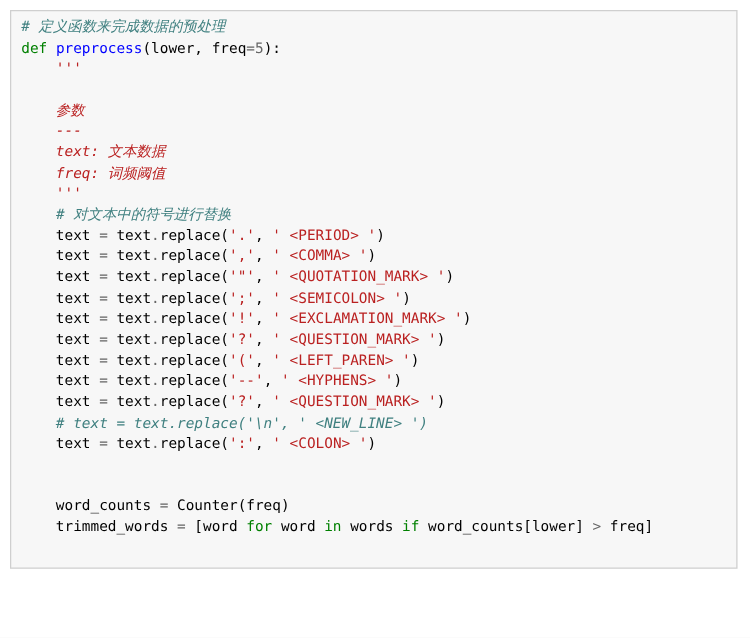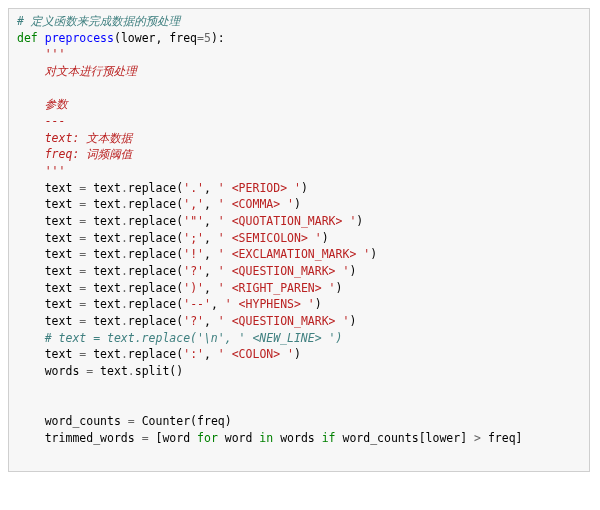--- a/index.html
+++ b/index.html
@@ -31,38 +31,37 @@
   .str   { color: #ba2121; }                       
   .doc   { color: #ba2121; font-style: italic; }   
 </style>
 </head>
 <body>
 
 <div class="code-box">
 <div class="line"><span class="c-it"># 定义函数来完成数据的预处理</span></div>
 <div class="line"><span class="kw">def</span><span class="fn"> preprocess</span><span>(lower, freq</span><span class="op">=</span><span class="num">5</span><span>):</span></div>
 <div class="line"><span class="doc">    '''</span></div>
-<div class="line"><span class="doc">    对文本进行预处理</span></div>
 <div class="line"><span class="doc">    </span></div>
 <div class="line"><span class="doc">    参数</span></div>
 <div class="line"><span class="doc">    ---</span></div>
 <div class="line"><span class="doc">    text: 文本数据</span></div>
 <div class="line"><span class="doc">    freq: 词频阈值</span></div>
 <div class="line"><span class="doc">    '''</span></div>
+<div class="line"><span>    </span><span class="c-it"># 对文本中的符号进行替换</span></div>
 <div class="line"><span>    text </span><span class="op">=</span><span> text</span><span class="op">.</span><span>replace(</span><span class="str">'.'</span><span>, </span><span class="str">' &lt;PERIOD&gt; '</span><span>)</span></div>
 <div class="line"><span>    text </span><span class="op">=</span><span> text</span><span class="op">.</span><span>replace(</span><span class="str">','</span><span>, </span><span class="str">' &lt;COMMA&gt; '</span><span>)</span></div>
 <div class="line"><span>    text </span><span class="op">=</span><span> text</span><span class="op">.</span><span>replace(</span><span class="str">'"'</span><span>, </span><span class="str">' &lt;QUOTATION_MARK&gt; '</span><span>)</span></div>
 <div class="line"><span>    text </span><span class="op">=</span><span> text</span><span class="op">.</span><span>replace(</span><span class="str">';'</span><span>, </span><span class="str">' &lt;SEMICOLON&gt; '</span><span>)</span></div>
 <div class="line"><span>    text </span><span class="op">=</span><span> text</span><span class="op">.</span><span>replace(</span><span class="str">'!'</span><span>, </span><span class="str">' &lt;EXCLAMATION_MARK&gt; '</span><span>)</span></div>
 <div class="line"><span>    text </span><span class="op">=</span><span> text</span><span class="op">.</span><span>replace(</span><span class="str">'?'</span><span>, </span><span class="str">' &lt;QUESTION_MARK&gt; '</span><span>)</span></div>
-<div class="line"><span>    text </span><span class="op">=</span><span> text</span><span class="op">.</span><span>replace(</span><span class="str">')'</span><span>, </span><span class="str">' &lt;RIGHT_PAREN&gt; '</span><span>)</span></div>
+<div class="line"><span>    text </span><span class="op">=</span><span> text</span><span class="op">.</span><span>replace(</span><span class="str">'('</span><span>, </span><span class="str">' &lt;LEFT_PAREN&gt; '</span><span>)</span></div>
 <div class="line"><span>    text </span><span class="op">=</span><span> text</span><span class="op">.</span><span>replace(</span><span class="str">'--'</span><span>, </span><span class="str">' &lt;HYPHENS&gt; '</span><span>)</span></div>
 <div class="line"><span>    text </span><span class="op">=</span><span> text</span><span class="op">.</span><span>replace(</span><span class="str">'?'</span><span>, </span><span class="str">' &lt;QUESTION_MARK&gt; '</span><span>)</span></div>
 <div class="line"><span class="c-it">    # text = text.replace('\n', ' &lt;NEW_LINE&gt; ')</span></div>
 <div class="line"><span>    text </span><span class="op">=</span><span> text</span><span class="op">.</span><span>replace(</span><span class="str">':'</span><span>, </span><span class="str">' &lt;COLON&gt; '</span><span>)</span></div>
-<div class="line"><span>    words </span><span class="op">=</span><span> text</span><span class="op">.</span><span>split()</span></div>
 <div class="line"><span>    </span></div>
 <div class="line"><span>    </span></div>
 <div class="line"><span>    word_counts </span><span class="op">=</span><span> Counter(freq)</span></div>
 <div class="line"><span>    trimmed_words </span><span class="op">=</span><span> [word </span><span class="kw">for</span><span> word </span><span class="kw">in</span><span> words </span><span class="kw">if</span><span> word_counts[lower] </span><span class="op">&gt;</span><span> freq]</span></div>
 <div class="line"><span>    </span></div>
 
 </div>
 
 </body></html>

